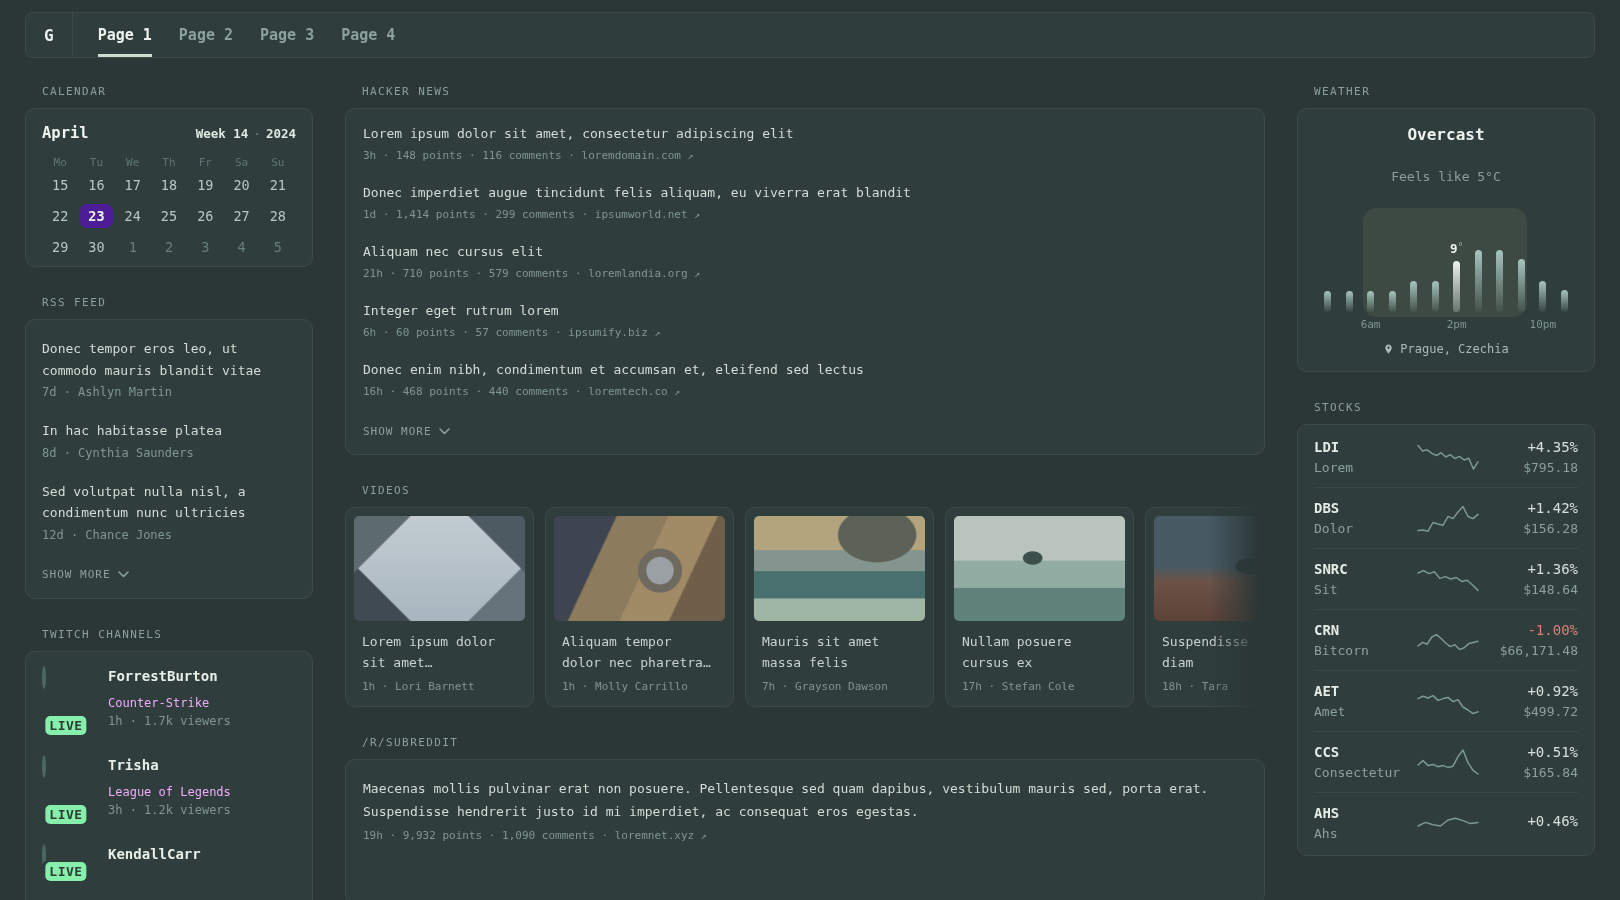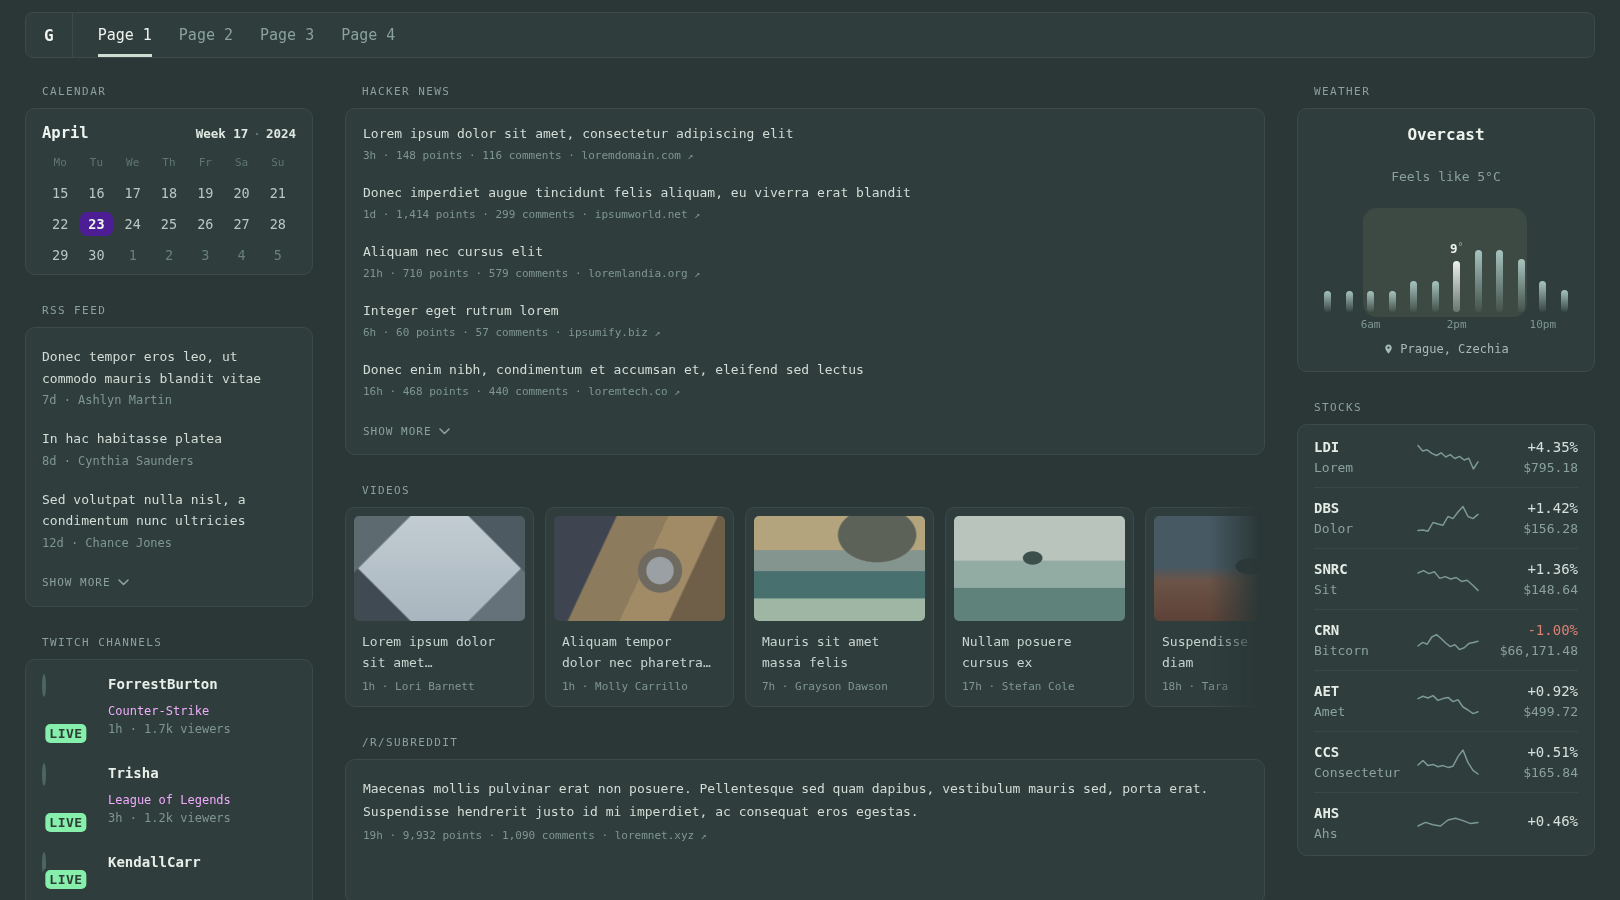--- a/index.html
+++ b/index.html
@@ -9,37 +9,37 @@
   }
   *{box-sizing:border-box;margin:0;padding:0}
   html,body{width:1620px;height:900px;overflow:hidden}
   body{background:var(--bg);font-family:"DejaVu Sans Mono","Liberation Mono",monospace;color:var(--text);-webkit-font-smoothing:antialiased}
   a{text-decoration:none;color:inherit;cursor:pointer}
 
   
   .nav{margin:12px 25px 0;height:46px;background:var(--card);border:1px solid var(--border);border-radius:8px;display:flex;align-items:stretch;padding:0 18px}
   .nav-logo{display:flex;align-items:center;padding-right:18px;border-right:1px solid var(--border);font-weight:bold;font-size:16px;color:var(--bright)}
   .tabs{display:flex;margin-left:25px;gap:27px}
-  .tab{display:inline-flex;align-items:center;font-size:15px;font-weight:400;color:var(--muted);border-bottom:3px solid transparent;padding-top:3px}
+  .tab{display:inline-flex;align-items:center;font-size:15px;font-weight:700;color:var(--muted);border-bottom:3px solid transparent;padding-top:3px}
   .tab.active{color:var(--bright);border-bottom-color:var(--accent)}
 
   
   .grid{display:grid;grid-template-columns:288px 920px 298px;column-gap:32px;padding:27px 26px 0 25px;align-items:start}
   .section{margin-bottom:29px}
   .sec-label{font-size:11px;letter-spacing:1.4px;color:var(--muted);margin:0 0 10px 17px;text-transform:uppercase}
   .card{background:var(--card);border:1px solid var(--border);border-radius:10px}
 
   
   .cal{padding:15px 16px 4px}
   .cal-head{display:flex;align-items:baseline;justify-content:space-between;margin-bottom:14px}
   .cal-month{font-size:15.5px;font-weight:bold;color:var(--bright)}
   .cal-week{font-size:12.5px;font-weight:bold;color:#dfe8e1}
   .cal-week .sep{color:#748b87;margin:0 5px;font-weight:normal}
   .dow,.days{display:grid;grid-template-columns:repeat(7,1fr)}
-  .dow span{font-size:11px;color:var(--dim);text-align:center;margin-bottom:8px}
+  .dow span{font-size:11px;color:var(--dim);text-align:center;}
   .day{height:31px;display:flex;align-items:center;justify-content:center;font-size:13.5px;color:#b9c7c2}
   .day i{font-style:normal;padding:4px 8px;border-radius:7px}
   .day.dim{color:#67807c}
   .day.sel{color:var(--bright);font-weight:bold}
   .day.sel i{background:#4c1d95}
 
   
   .rss{padding:18px 16px 16px}
   .rss-item{margin-bottom:21px}
   .rss-title{font-size:13px;line-height:21.5px;color:var(--text);display:block}
@@ -135,21 +135,21 @@
 <main class="grid">
 
   <div>
 
     <section class="section">
       <div class="sec-label">CALENDAR</div>
       <div class="card cal">
         <div class="cal-head">
           <span class="cal-month">April</span>
           <span class="cal-week">
-            <span>Week 17</span><span class="sep">·</span><span>2024</span>
+            <span>Week 14</span><span class="sep">·</span><span>2024</span>
           </span>
         </div>
         <div class="dow">
 
         <span>Mo</span>
             <span>Tu</span>
             <span>We</span>
             <span>Th</span>
             <span>Fr</span>
             <span>Sa</span>

